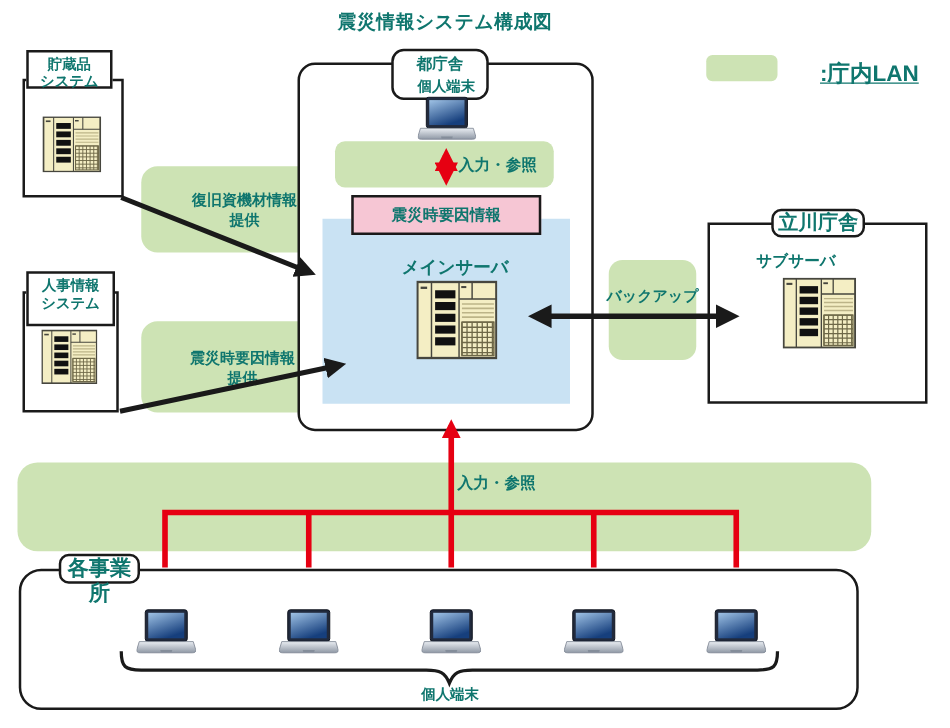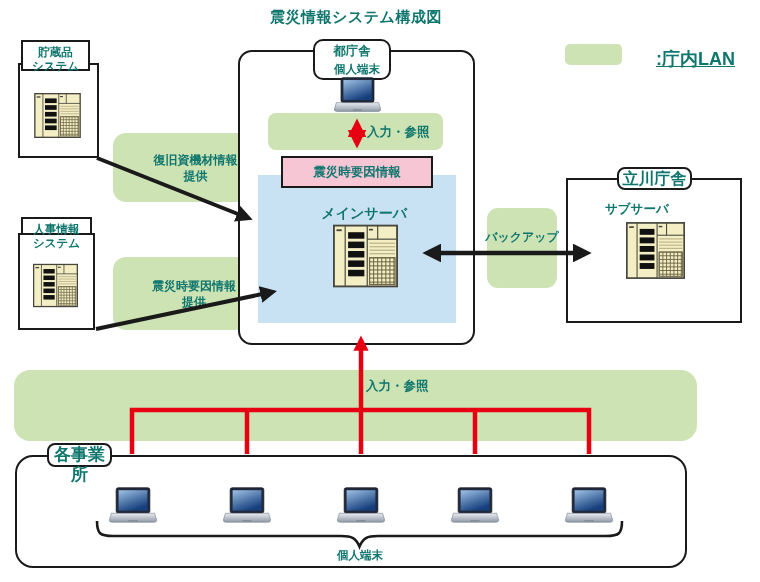--- a/index.html
+++ b/index.html
@@ -35,21 +35,21 @@
   .tachikawa-tab{left:617px;top:167px;width:75px;height:23px;font-size:16px;line-height:19px;}
   .subserver-label{left:605px;top:201px;width:100px;font-size:12.5px;font-weight:bold;text-align:left;}
   .subserver-icon{left:626px;top:222px;width:59px;height:57px;}
   
   .sysbox{border:2px solid #1a1a1a;background:#fff;box-sizing:border-box;}
   .storage-box{left:18px;top:63px;width:81px;height:95px;}
   .syslabel{background:#fff;border:2px solid #1a1a1a;box-sizing:border-box;font-size:11.5px;font-weight:bold;text-align:center;line-height:14px;padding-top:3px;}
   .storage-label{left:21px;top:40px;width:69px;height:31px;}
   .storage-icon{left:33px;top:93px;width:49px;height:45px;}
   .personnel-box{left:18px;top:233px;width:77px;height:97px;}
-  .personnel-label{left:21px;top:217px;width:71px;height:18px;}
+  .personnel-label{left:21px;top:217px;width:71px;height:44px;}
   .personnel-icon{left:33px;top:262px;width:45px;height:47px;}
   
   .band{left:14px;top:370px;width:683px;height:71px;background:#cde3b4;border-radius:16px;}
   .band-label{left:366px;top:378px;font-size:12.5px;font-weight:bold;}
   .offices-box{left:15px;top:455px;width:672px;height:113px;border:2.5px solid #1a1a1a;border-radius:18px;background:#fff;box-sizing:border-box;}
   .offices-tab{left:47px;top:443px;width:65px;height:24px;font-size:17px;line-height:20px;border-radius:8px;}
   .laptop-b{top:486px;width:48px;height:40px;}
   .lb1{left:109px;}.lb2{left:223px;}.lb3{left:337px;}.lb4{left:451px;}.lb5{left:565px;}
   .terminal-bottom-label{left:325px;top:548px;width:70px;font-size:11.5px;font-weight:bold;text-align:center;}
   

